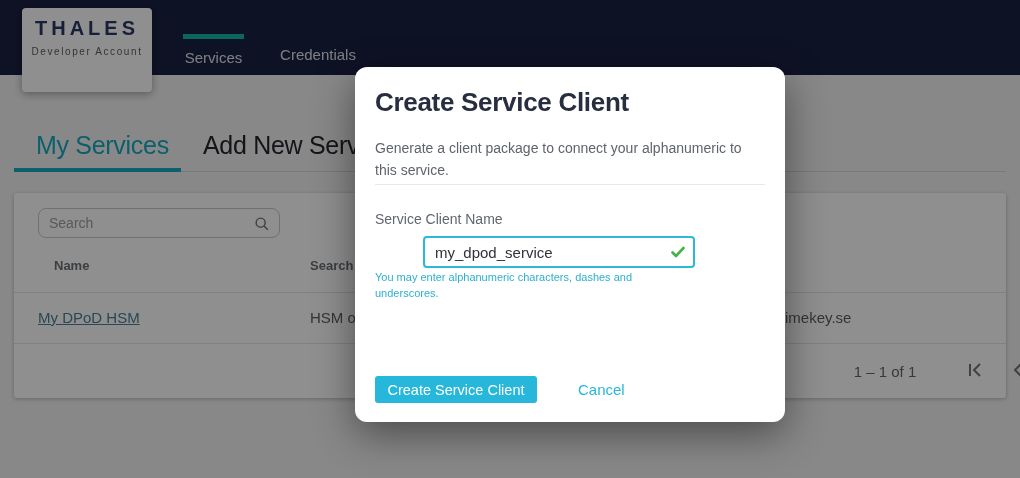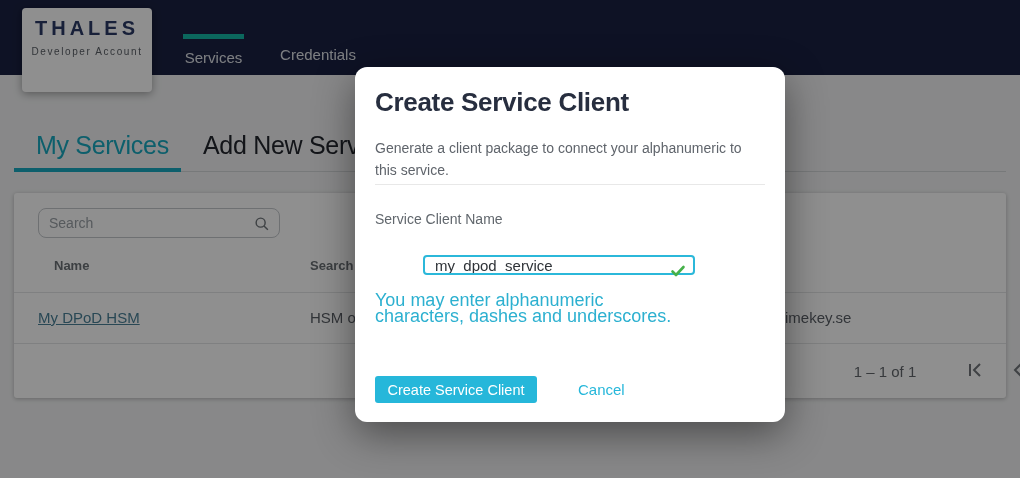--- a/index.html
+++ b/index.html
@@ -53,25 +53,25 @@
   .pg-prev  { left:992px; }
 
   
   .overlay { position:absolute; left:0; top:0; width:1020px; height:478px; background:rgba(0,0,0,0.44); z-index:50; }
   .modal { position:absolute; left:355px; top:67px; width:430px; height:355px; background:#ffffff;
            border-radius:12px; box-shadow:0 12px 40px rgba(0,0,0,0.45); z-index:100; }
   .modal-title { position:absolute; left:20px; top:20px; font-size:26px; font-weight:600; letter-spacing:-0.3px; color:#272e3f; }
   .modal-desc  { position:absolute; left:20px; top:70px; width:370px; font-size:14px; line-height:22px; color:#5f646b; }
   .modal-divider { position:absolute; left:20px; top:117px; width:390px; height:1px; background:#e8e8e8; }
   .field-label { position:absolute; left:20px; top:144px; font-size:14px; color:#61676d; }
-  .field-wrap  { position:absolute; left:20px; top:188px; width:320px; height:20px;padding-left:48px; }
+  .field-wrap  { position:absolute; left:20px; top:169px; width:320px; height:32px;padding-left:48px; }
   .field-wrap input { width:100%; height:100%; border:2px solid #2bb8da; border-radius:4px; outline:none;
                       padding:0 32px 0 10px; font-size:15px; color:#2f3338; font-family:"Liberation Sans", sans-serif; }
   .valid-icon { position:absolute; right:9px; top:8px; width:16px; height:16px; color:#46b14a; }
-  .field-helper { position:absolute; left:20px; top:225px; width:300px; font-size:18px; line-height:16px; color:#2cb0d0; }
+  .field-helper { position:absolute; left:20px; top:202px; width:300px; font-size:11px; line-height:16px; color:#2cb0d0; }
   .btn-primary { position:absolute; left:20px; top:309px; width:162px; height:27px; background:#26b7da; color:#ffffff;
                  border:none; border-radius:3px; font-size:14.5px; font-family:"Liberation Sans", sans-serif; cursor:pointer; }
   .btn-cancel { position:absolute; left:223px; top:314px; background:none; border:none; color:#26b7da;
                 font-size:15px; font-family:"Liberation Sans", sans-serif; cursor:pointer; }
 </style>
 </head>
 <body>
 
 <div class="screen">
 

